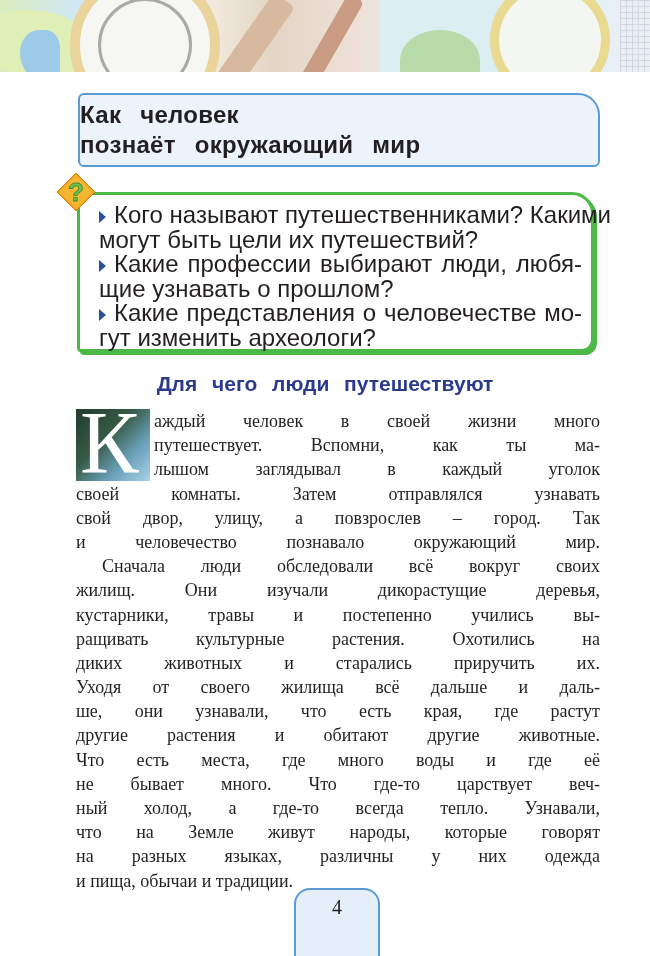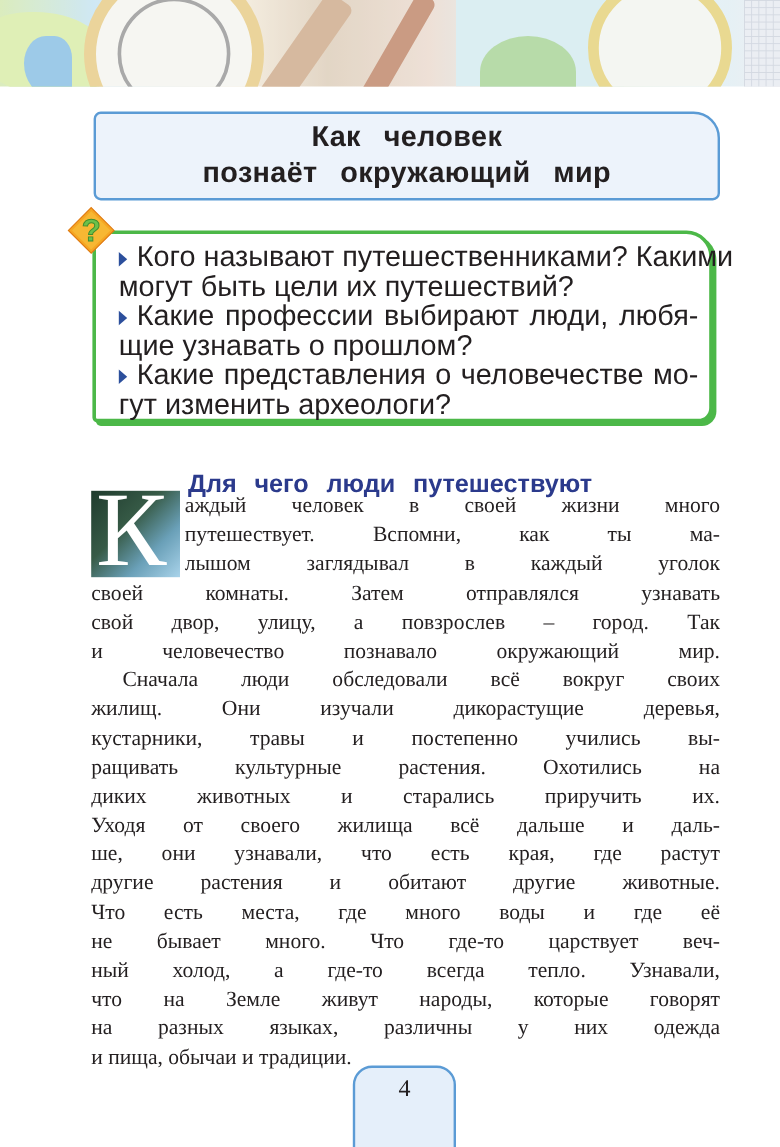--- a/index.html
+++ b/index.html
@@ -18,37 +18,37 @@
   .banner .green { position:absolute; left:400px; top:30px; width:80px; height:60px; background:#9fcf8c; border-radius:50% 50% 0 0; }
   .banner .compass2 { position:absolute; left:490px; top:-20px; width:120px; height:120px; border-radius:50%;
             border:9px solid #e2cd6c; background:#f1f3ee; box-sizing:border-box; }
   .banner .grid { position:absolute; right:0; top:0; width:30px; height:72px;
             background-image:linear-gradient(#c5ccd8 1px, transparent 1px),linear-gradient(90deg,#c5ccd8 1px,transparent 1px);
             background-size:6px 6px; background-color:#e4e8ef; }
   .banner .fade { position:absolute; inset:0; background:rgba(255,255,255,0.25); }
 
   .title-box { position:absolute; left:78px; top:93px; width:518px; height:70px;
                background:#edf3fb; border:2px solid #5b9bd5; border-radius:6px 22px 6px 6px;
-               display:flex; flex-direction:column; align-items:center; justify-content:center; }
+               display:flex; flex-direction:column; align-items:flex-start; justify-content:center; }
   .title-box div { font-family:"Liberation Sans", sans-serif; font-weight:bold; font-size:24px; line-height:30px;
                    color:#231f20; word-spacing:12px; letter-spacing:0.3px; }
 
   .q-box { position:absolute; left:77px; top:192px; width:517px; height:160px;
            border:3px solid #4cb848; border-radius:4px 22px 12px 4px; background:#fff;
            box-shadow:3px 3px 0 #4cb848; box-sizing:border-box; }
   .q-icon { position:absolute; left:56px; top:172px; width:40px; height:40px; }
   .q-list { position:absolute; left:99px; top:203px; width:483px;
             font-family:"Liberation Sans", sans-serif; font-size:24px; line-height:24.5px; color:#231f20; }
   .q-list p { margin:0; text-align:justify; text-align-last:left; }
   .q-list .line { display:block; text-align:justify; text-align-last:justify; white-space:nowrap; }
   .q-list .last { text-align-last:left; }
   .bullet { display:inline-block; width:0; height:0; border-top:6px solid transparent; border-bottom:6px solid transparent;
             border-left:7px solid #2c4f9c; margin-right:8px; vertical-align:0px; }
 
-  .section-heading { position:absolute; left:0; width:650px; top:392px; text-align:center;
+  .section-heading { position:absolute; left:0; width:650px; top:372px; text-align:center;
             font-family:"Liberation Sans", sans-serif; font-weight:bold; font-size:21px; color:#2b3a8c; word-spacing:9px; }
 
   .dropcap { position:absolute; left:76px; top:409px; width:74px; height:72px;
              background:linear-gradient(135deg,#1f3b2d 0%,#375b47 40%,#6aa0b8 70%,#a9d3ea 100%); overflow:hidden; }
   .dropcap span { position:absolute; left:4px; top:-10px; font-family:"Liberation Serif", serif; font-size:88px; color:#ffffff; line-height:88px; }
 
   .body-text { position:absolute; left:76px; top:409px; width:524px; font-size:18px; line-height:24.2px; color:#231f20; }
   .body-text .ln { display:block; text-align:justify; text-align-last:justify; white-space:nowrap; height:24.2px; }
   .body-text .ln.ind { padding-left:78px; }
   .body-text .ln.first { padding-left:26px; }

